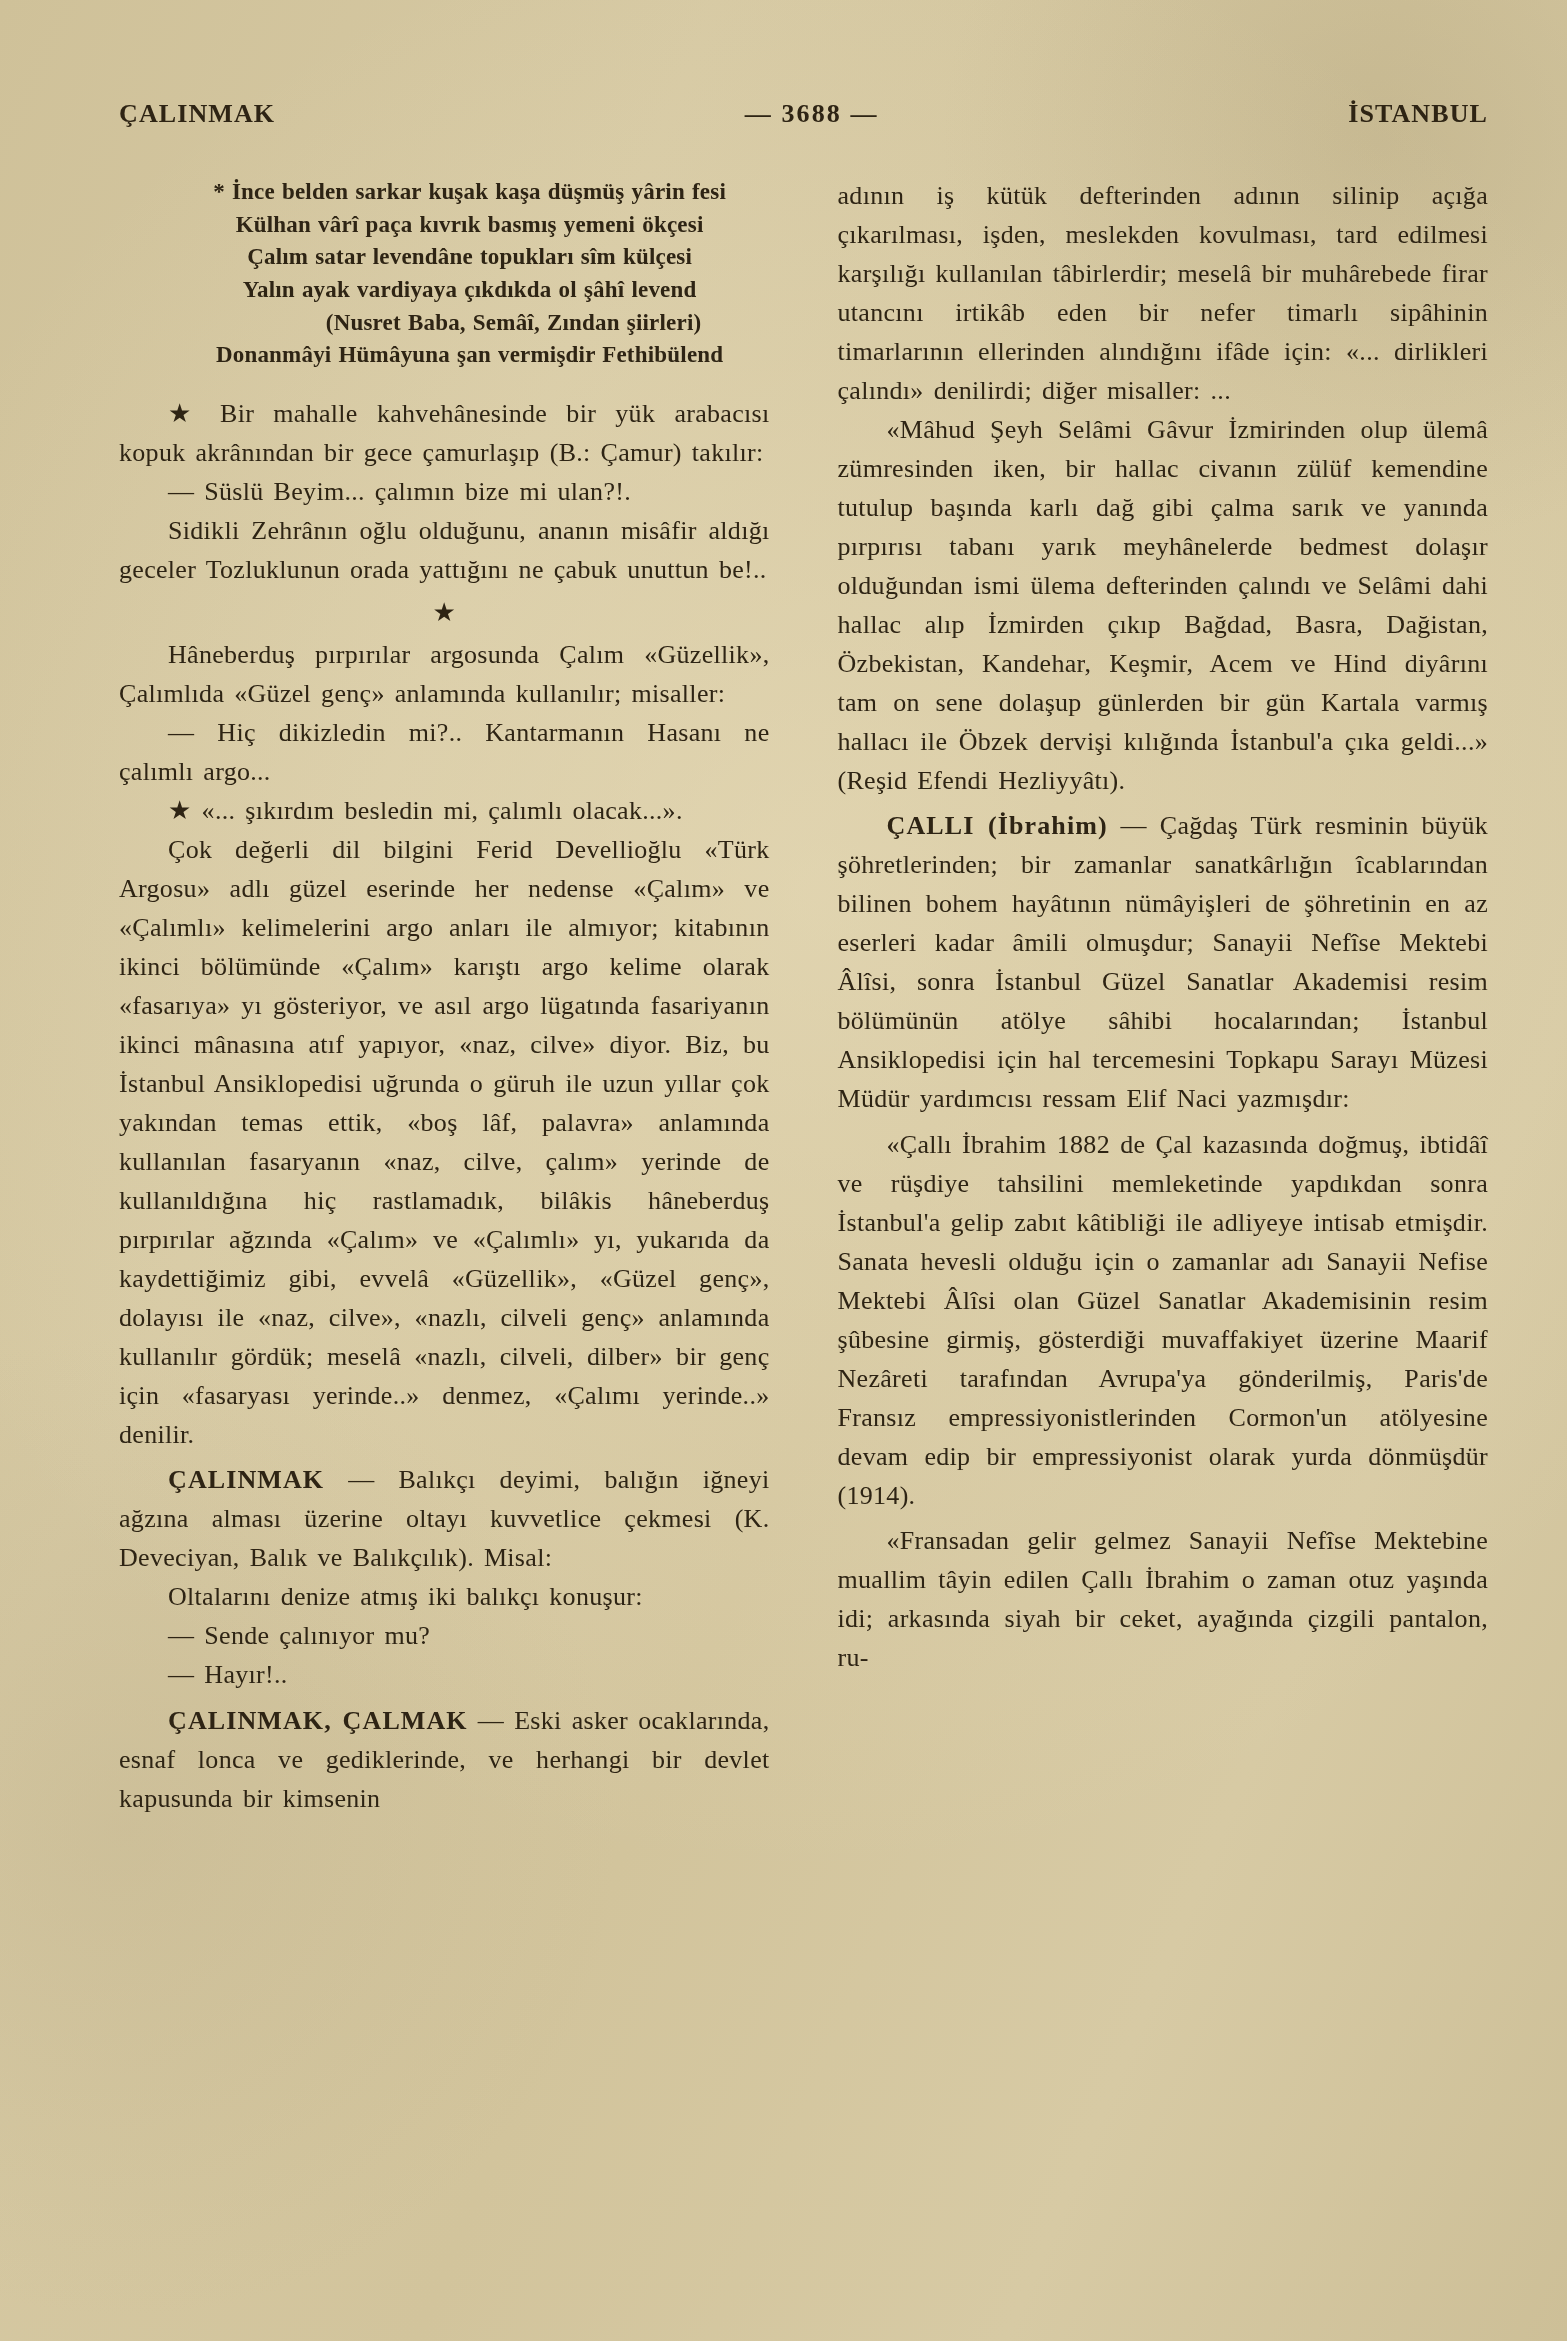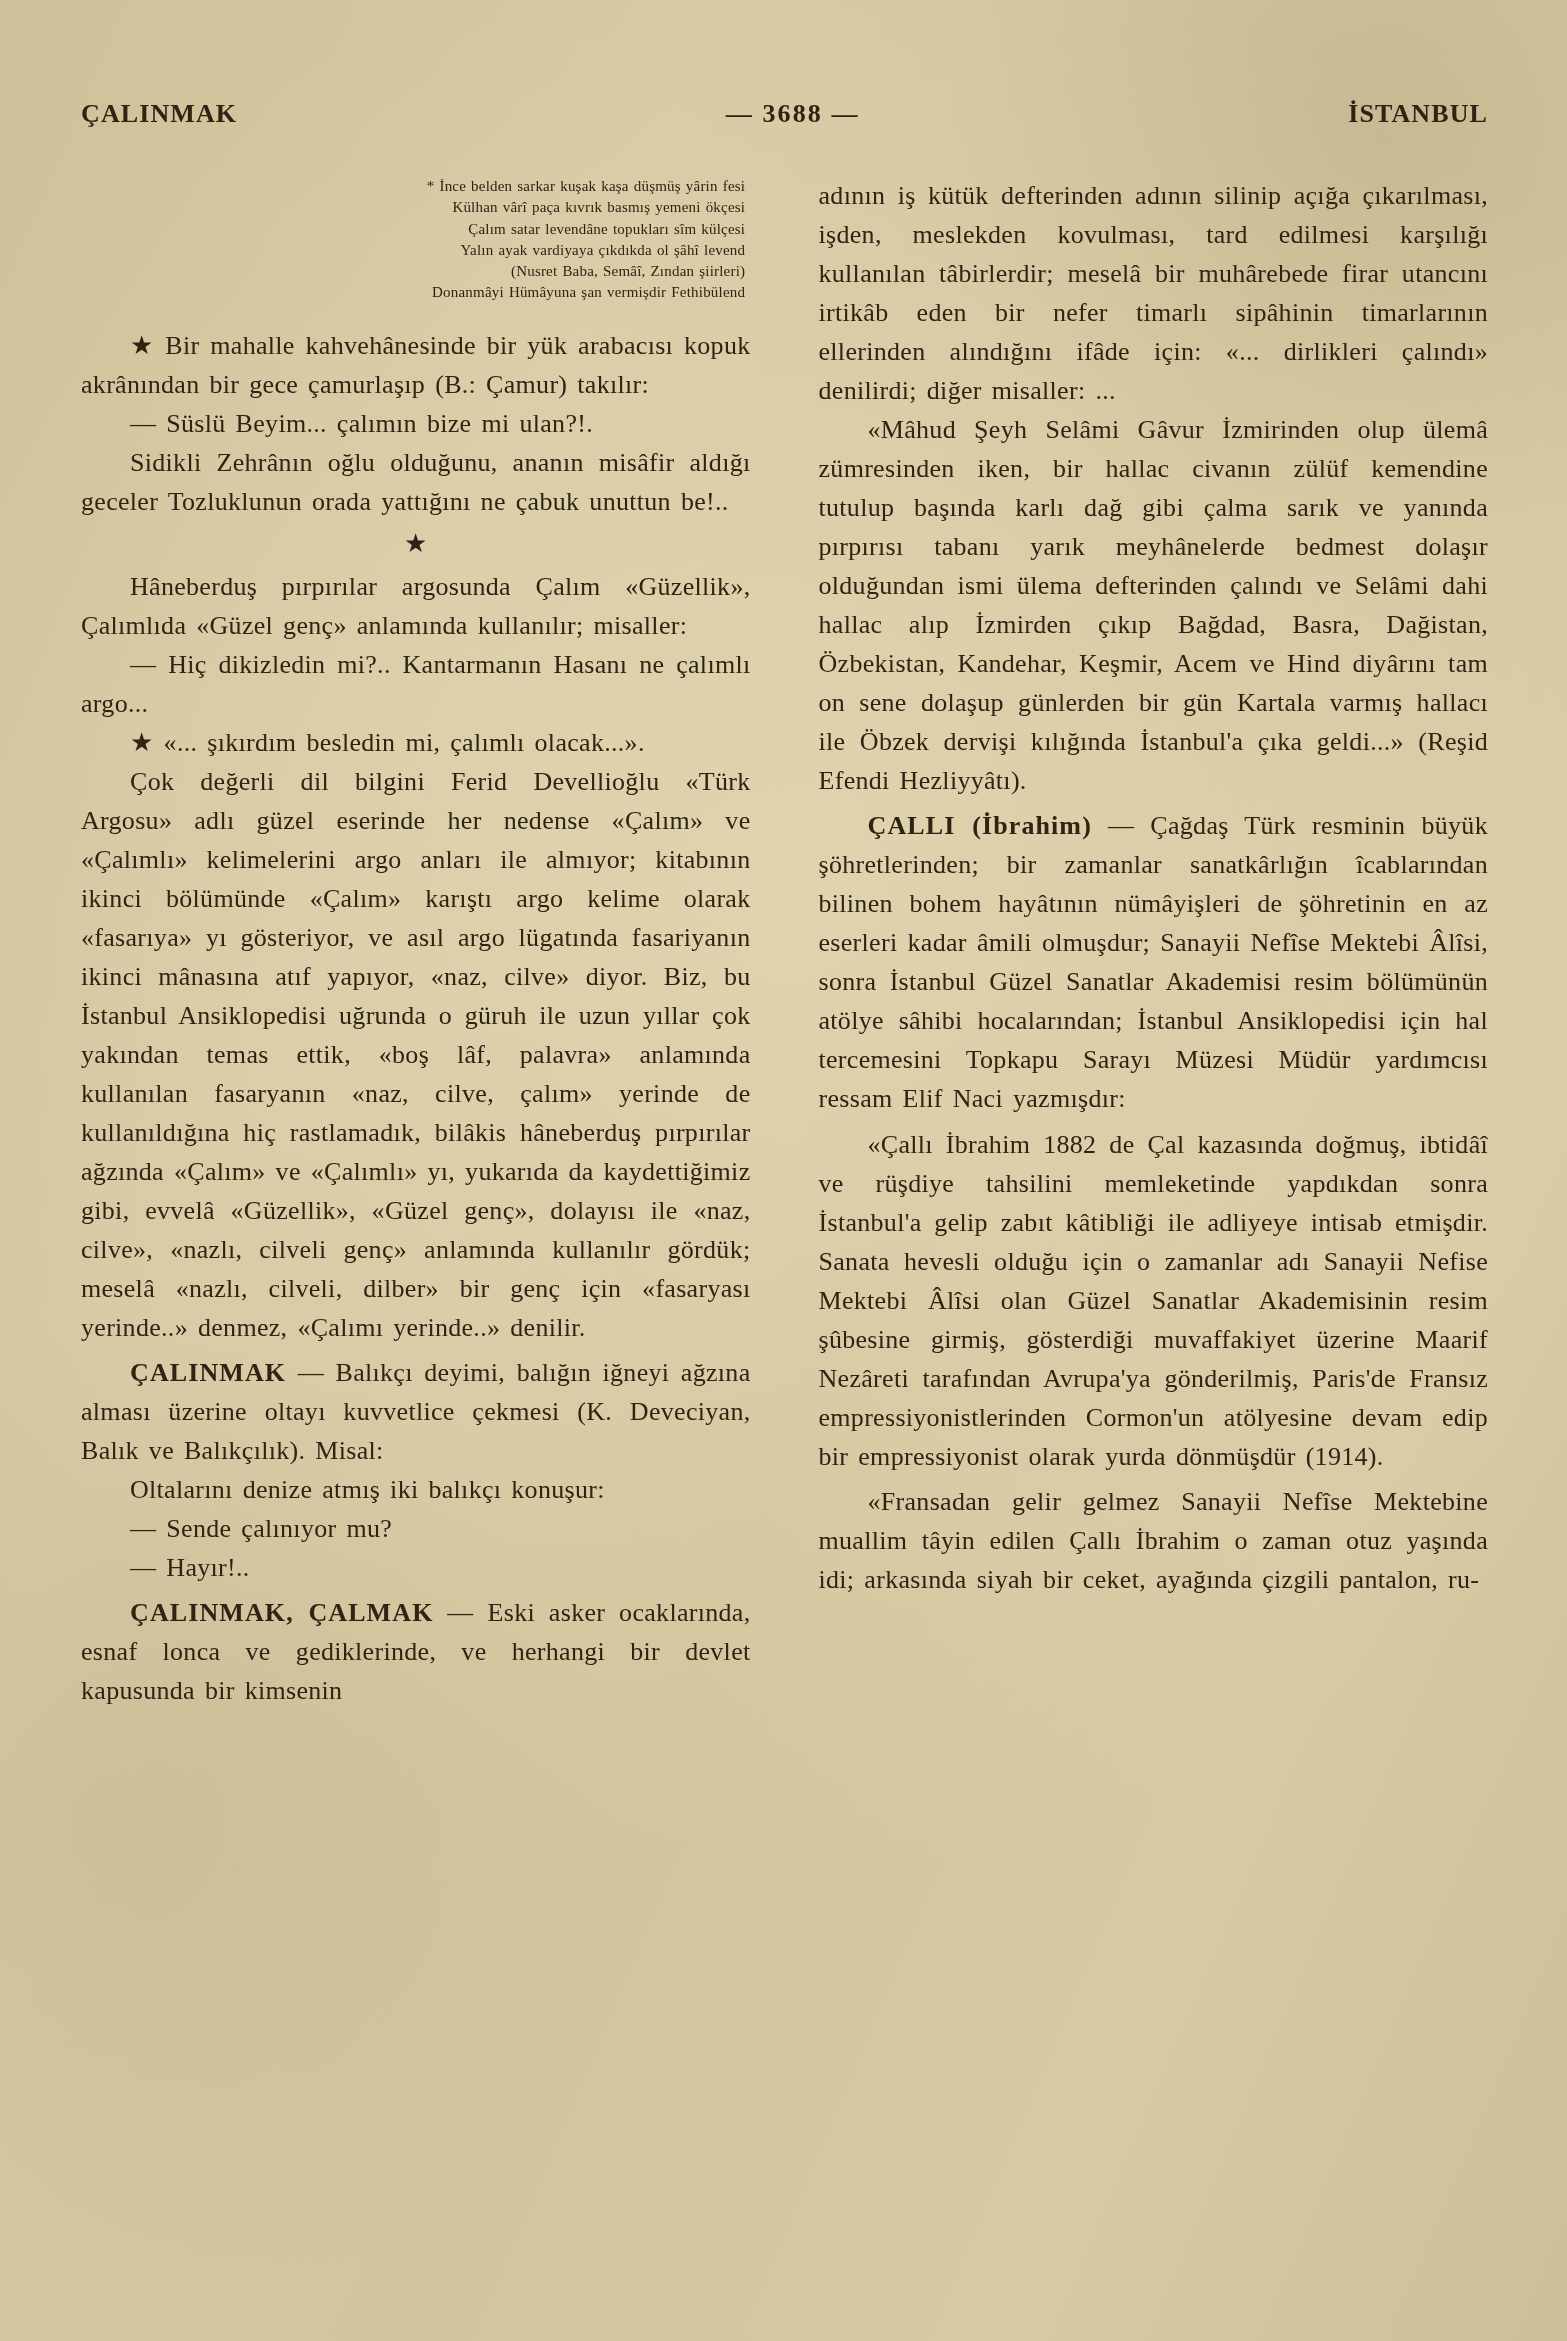--- a/index.html
+++ b/index.html
@@ -9,21 +9,21 @@
     height: 2342px;
     background: #cbbd96;
     font-family: "Liberation Serif", "DejaVu Serif", serif;
     color: #2e2414;
     overflow: hidden;
   }
   .page {
     position: relative;
     width: 1568px;
     height: 2342px;
-    padding: 99px 80px 64px 81px;
+    padding: 99px 80px 64px 119px;
     background:
       radial-gradient(ellipse 90% 60% at 52% 38%, rgba(240,229,196,0.45), rgba(240,229,196,0) 70%),
       radial-gradient(ellipse 40% 25% at 88% 6%, rgba(176,162,124,0.35), rgba(176,162,124,0) 70%),
       radial-gradient(ellipse 45% 30% at 8% 78%, rgba(186,171,133,0.30), rgba(186,171,133,0) 70%),
       linear-gradient(113deg, #cfc199 0%, #d6c9a3 28%, #d2c49c 55%, #d7caa4 78%, #cdbf97 100%);
   }
   .running-head {
     display: flex;
     justify-content: space-between;
     align-items: baseline;
@@ -40,26 +40,26 @@
   .col {
     flex: 1;
     min-width: 0;
     font-size: 26px;
     line-height: 1.5;
     letter-spacing: 0.3px;
     word-spacing: 3.2px;
     text-align: justify;
   }
   .epigraph {
-    font-size: 15px;
-    font-weight: normal;
+    font-size: 23px;
+    font-weight: bold;
     line-height: 1.42;
     padding-left: 56px;
     padding-right: 5.3px;
-    text-align: right;
+    text-align: center;
     word-spacing: 1.1px;
     letter-spacing: 0.2px;
     margin-bottom: 22.5px;
   }
   .verse-citation { padding-left: 88px; }
   .para {
     margin: 0;
     text-indent: 49px;
   }
   .para.no-indent { text-indent: 0; }

